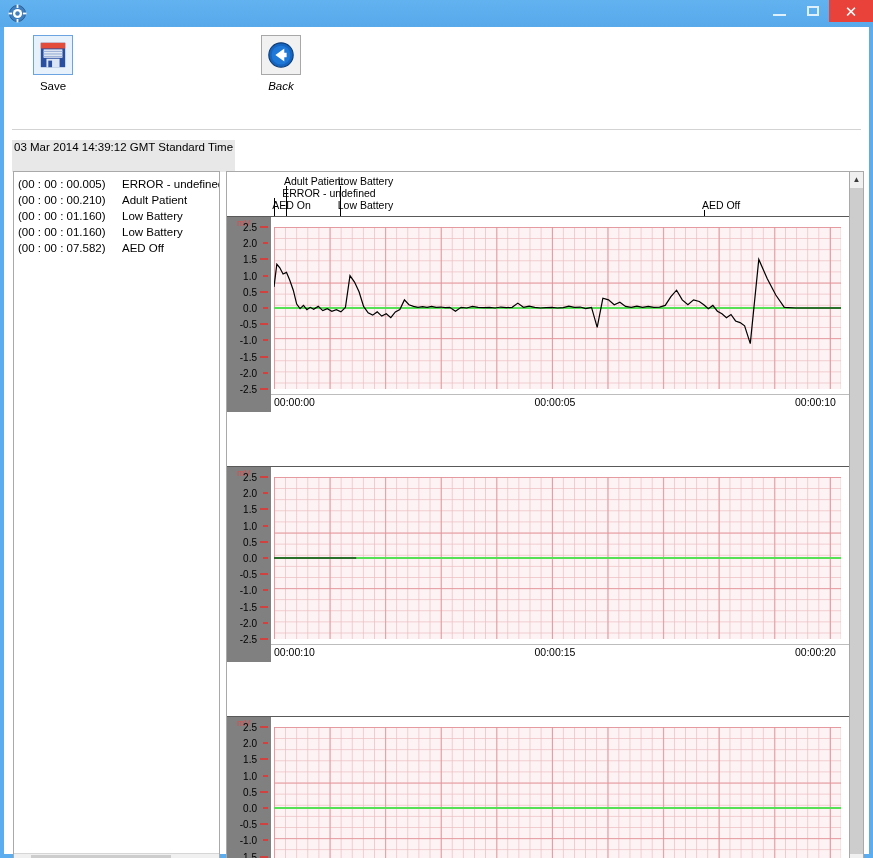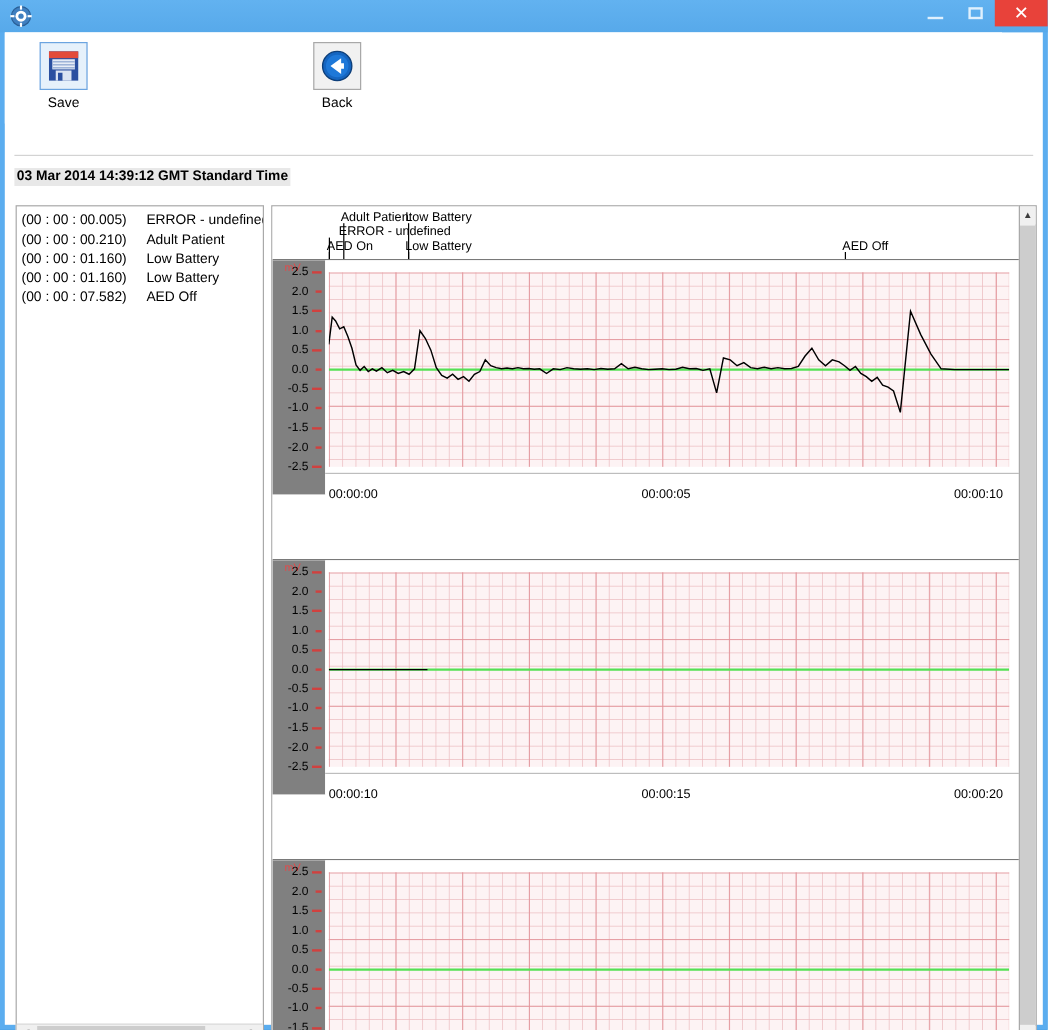--- a/index.html
+++ b/index.html
@@ -42,23 +42,23 @@
   .toolbar{position:absolute;left:0;top:0;width:831px;height:76px;background:#fff;}
   .tb-item{position:absolute;top:8px;text-align:center;width:72px;}
   .tb-icon-box{width:40px;height:40px;margin:0 auto;border:1px solid #a8a8a8;background:#f1f1f1;
      display:flex;align-items:center;justify-content:center;box-sizing:border-box;}
   .tb-icon-box.sel{border:1px solid #6ba4e0;background:#e6f1fb;}
   .tb-label{font-size:11.5px;color:#000;margin-top:5px;}
   .tb-sep{position:absolute;left:8px;top:102px;width:849px;height:1px;background:#d3d3d3;}
 
   
   .datestrip{
-    position:absolute;left:8px;top:113px;height:15px;
+    position:absolute;left:8px;top:113px;height:32px;
     background:#e8e8e8;font-size:11.5px;color:#000;padding:1px 2px;
-    box-sizing:border-box;white-space:nowrap;font-weight:bold;
+    box-sizing:border-box;white-space:nowrap;
   }
 
   
   .eventpane{
     position:absolute;left:9px;top:144px;width:207px;height:700px;
     background:#ffffff;border:1px solid #a9a9a9;box-sizing:border-box;
   }
   .event-list{position:absolute;left:0;top:0;right:0;bottom:18px;padding:4px 0 0 4px;overflow:hidden;}
   .event-row{font-size:11.5px;color:#000;line-height:16px;white-space:nowrap;}
   .ev-time{display:inline-block;width:104px;}
@@ -116,21 +116,21 @@
       55.6px 55.6px,
       55.6px 55.6px,
       11.12px 11.12px,
       11.12px 11.12px;
     background-position:0 0,0 0,0 0,0 0;
   }
   .grid svg{position:absolute;left:0;top:0;width:100%;height:100%;}
   .xaxis{
     position:absolute;left:0;right:0;bottom:2px;height:14px;
   }
-  .x-lab{position:absolute;font-size:10.5px;color:#000;white-space:nowrap;margin-top:10px;}
+  .x-lab{position:absolute;font-size:10.5px;color:#000;white-space:nowrap;}
   .x-sep{position:absolute;left:0;right:0;bottom:17px;height:1px;background:#bdbdbd;}
   .spacer-band{height:10px;background:#ffffff;}
 </style>
 </head>
 <body>
 
 <div class="window">
 
   <div class="titlebar">
     <div class="title-icon">
@@ -172,21 +172,21 @@
             <rect x="6" y="16.9" width="20" height="1.4" fill="#9fb4d8"></rect>
             <rect x="9" y="20" width="14" height="9" fill="#dbe4f2"></rect>
             <rect x="11" y="22" width="4" height="7" fill="#2a4fa0"></rect>
           </svg>
         </div>
         <div class="tb-label">Save</div>
       </div>
 
 
 
-      <div class="tb-item" style="left:241px;">
+      <div class="tb-item" style="left:241px;font-style:italic;">
         <div class="tb-icon-box">
           <svg viewBox="0 0 32 32" width="30" height="30">
             <circle cx="16" cy="16" r="13" fill="#1565c0" stroke="#0d3f7a" stroke-width="1.2"></circle>
             <circle cx="16" cy="16" r="10" fill="#1e78d8"></circle>
             <path d="M19.5 9 L10 16 L19.5 23 L19.5 18.5 L22 18.5 L22 13.5 L19.5 13.5 Z" fill="#ffffff"></path>
           </svg>
         </div>
         <div class="tb-label">Back</div>
       </div>
 

